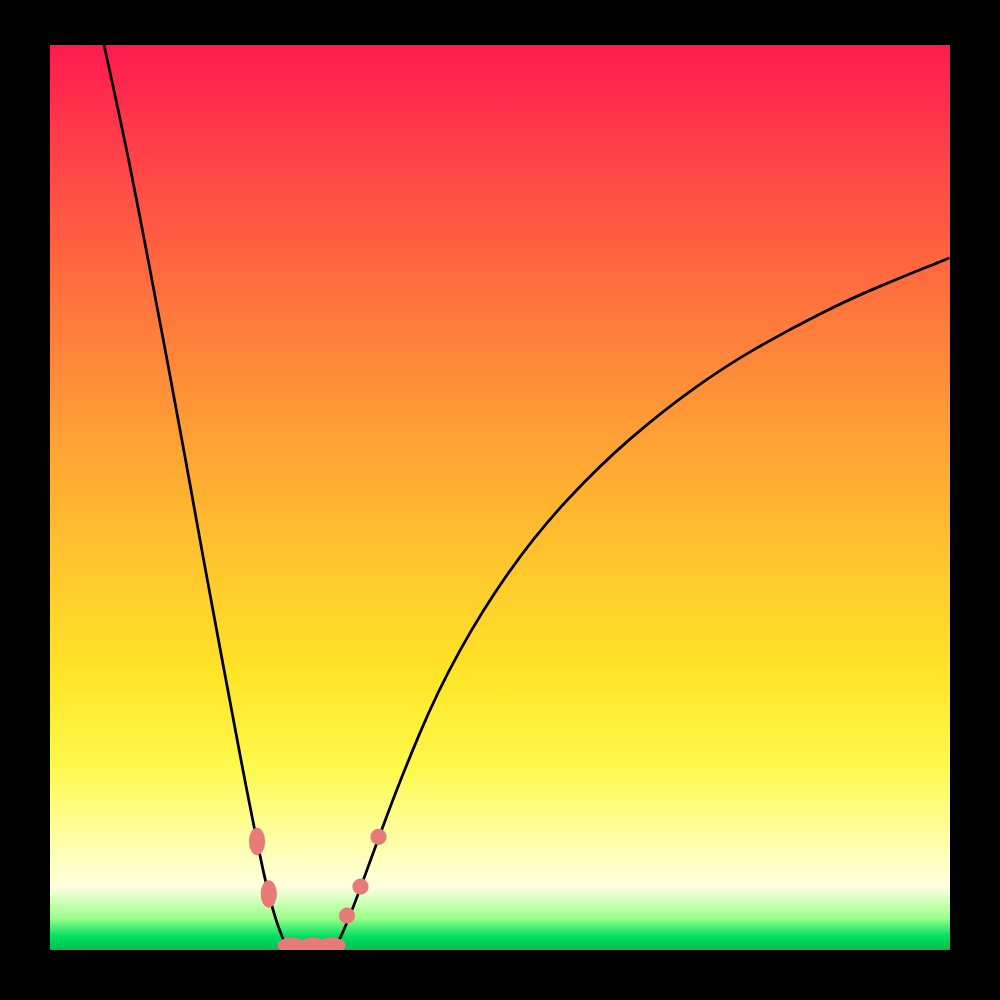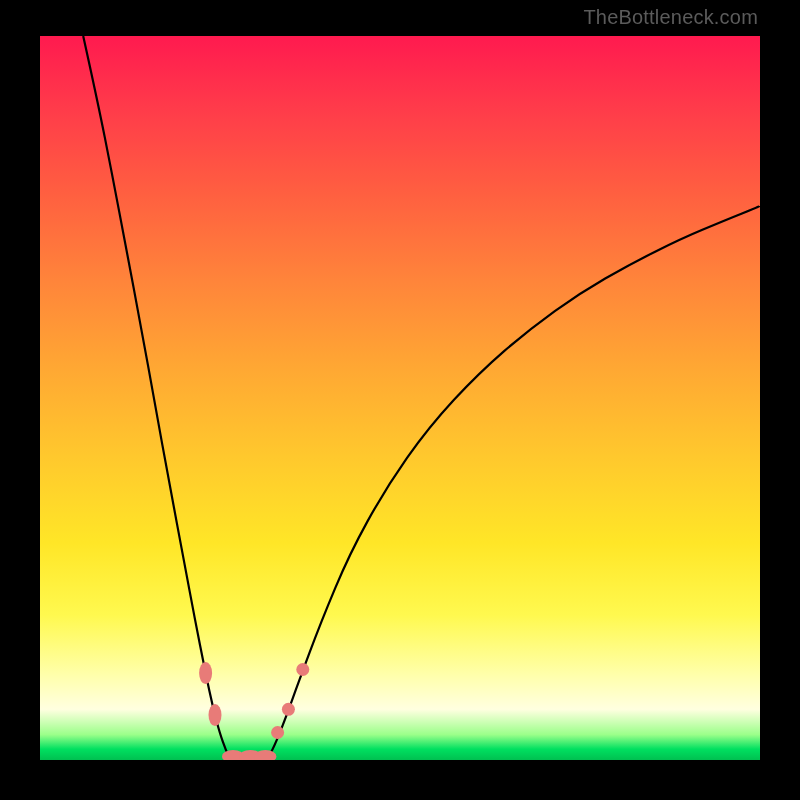--- a/index.html
+++ b/index.html
@@ -66,21 +66,20 @@
   }
   .pt-wide {
     fill: #e87b78;
     stroke: none;
   }
 </style>
 </head>
 <body>
 
 <div class="frame">
-  <div class="watermark">TheBottleneck.com</div>
 
   <div class="plot-area">
     <svg class="curve" viewBox="0 0 720 724" preserveAspectRatio="none">
 
       <path id="curve-path" d="M 43.2 0.0 Q 57.6 65.2 64.8 101.4 Q 72.0 137.6 79.2 175.6 Q 86.4 213.6 93.6 251.6 Q 100.8 289.6 108.0 329.4 Q 115.2 369.2 122.4 409.1 Q 129.6 448.9 136.8 486.9 Q 144.0 524.9 149.4 553.9 Q 154.8 582.8 160.2 610.0 Q 165.6 637.1 169.2 654.1 Q 172.8 671.1 176.4 684.5 Q 180.0 697.9 182.9 705.9 Q 185.8 713.9 187.9 718.9 Q 190.1 724.0 194.0 724.0 Q 198.0 724.0 203.4 724.0 Q 208.8 724.0 214.2 724.0 Q 219.6 724.0 223.2 724.0 Q 226.8 724.0 230.4 717.5 Q 234.0 711.0 239.4 697.6 Q 244.8 684.2 252.0 664.3 Q 259.2 644.4 270.0 615.4 Q 280.8 586.4 295.2 552.1 Q 309.6 517.7 327.6 485.1 Q 345.6 452.5 367.2 421.7 Q 388.8 391.0 414.0 363.8 Q 439.2 336.7 464.4 314.9 Q 489.6 293.2 514.8 275.1 Q 540.0 257.0 565.2 242.5 Q 590.4 228.1 615.6 215.4 Q 640.8 202.7 662.4 193.7 Q 684.0 184.6 702.0 177.4 T 720.0 170.1"></path>
       <g id="points-group">
           <ellipse cx="165.6" cy="637.1" rx="6.5" ry="11" class="pt"></ellipse>
           <ellipse cx="175.0" cy="679.1" rx="6.5" ry="11" class="pt"></ellipse>
           <ellipse cx="193.0" cy="720.4" rx="11" ry="6.5" class="pt-wide"></ellipse>
           <ellipse cx="210.2" cy="720.4" rx="11" ry="6.5" class="pt-wide"></ellipse>

